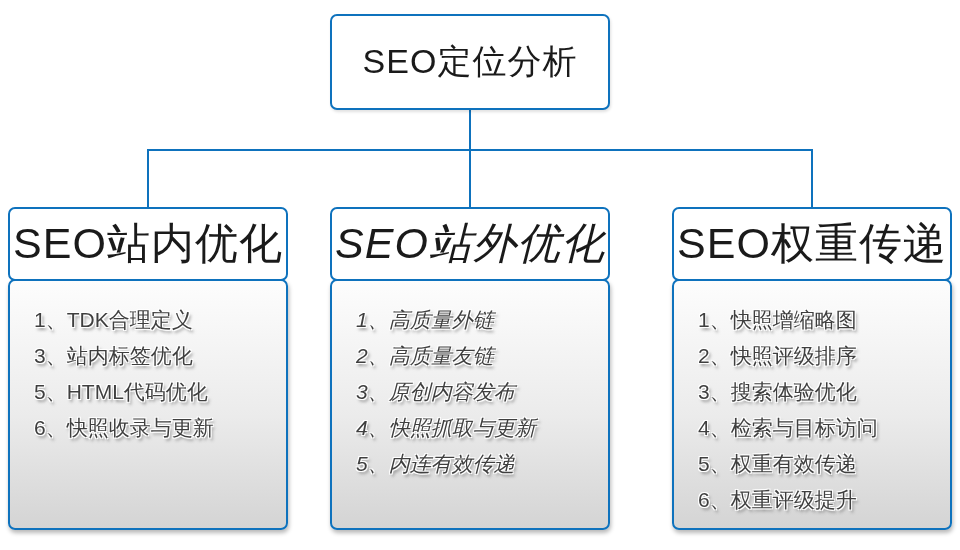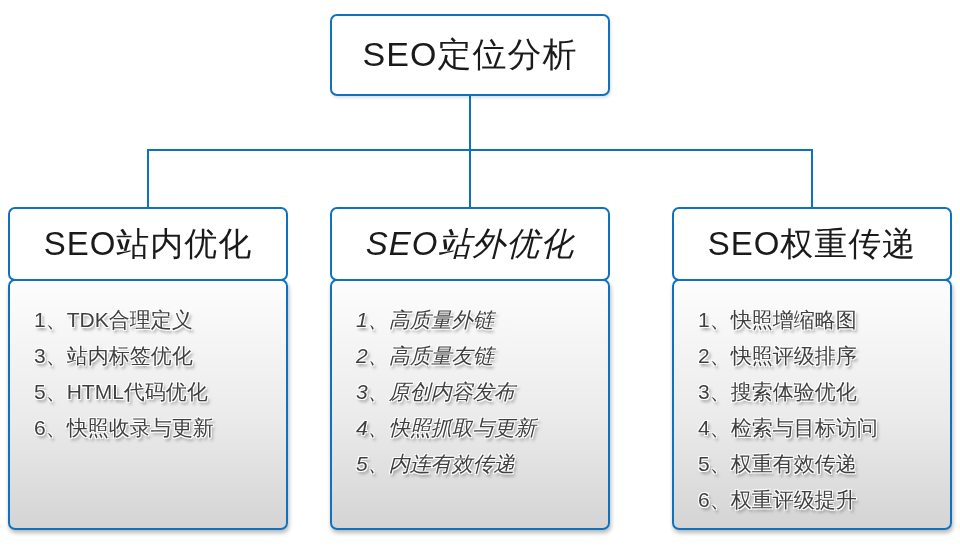--- a/index.html
+++ b/index.html
@@ -18,21 +18,21 @@
     background:#ffffff;
     font-family:"Liberation Sans","DejaVu Sans",sans-serif;
     overflow:hidden;
   }
   .connectors{
     position:absolute;left:0;top:0;width:960px;height:550px;
     pointer-events:none;
   }
   .root-box{
     position:absolute;
-    left:330px;top:14px;width:280px;height:82px;
+    left:330px;top:14px;width:280px;height:96px;
     box-sizing:border-box;
     background:#ffffff;
     border:2px solid var(--border);
     border-radius:7px;
     display:flex;align-items:center;justify-content:center;
     font-size:34px;
     color:var(--title-text);
     letter-spacing:1px;
     box-shadow:1px 2px 3px rgba(0,0,0,0.12);
   }
@@ -40,21 +40,21 @@
     position:absolute;
     top:207px;width:280px;
   }
   .col-header{
     box-sizing:border-box;
     width:280px;height:74px;
     background:#ffffff;
     border:2px solid var(--border);
     border-radius:7px;
     display:flex;align-items:center;justify-content:center;
-    font-size:33px;
+    font-size:43px;
     color:var(--title-text);
     letter-spacing:1px;
     position:relative;
     z-index:2;
   }
   .col-list{
     box-sizing:border-box;
     width:280px;height:251px;
     margin-top:-2px;
     border:2px solid var(--border);

